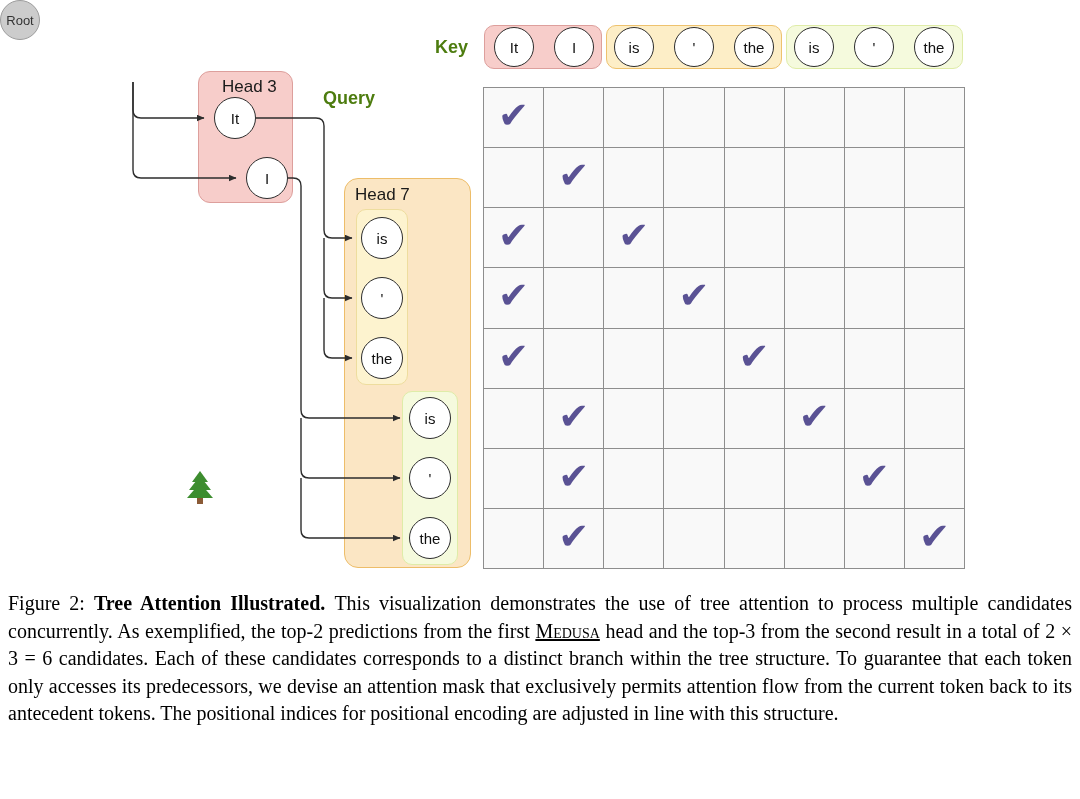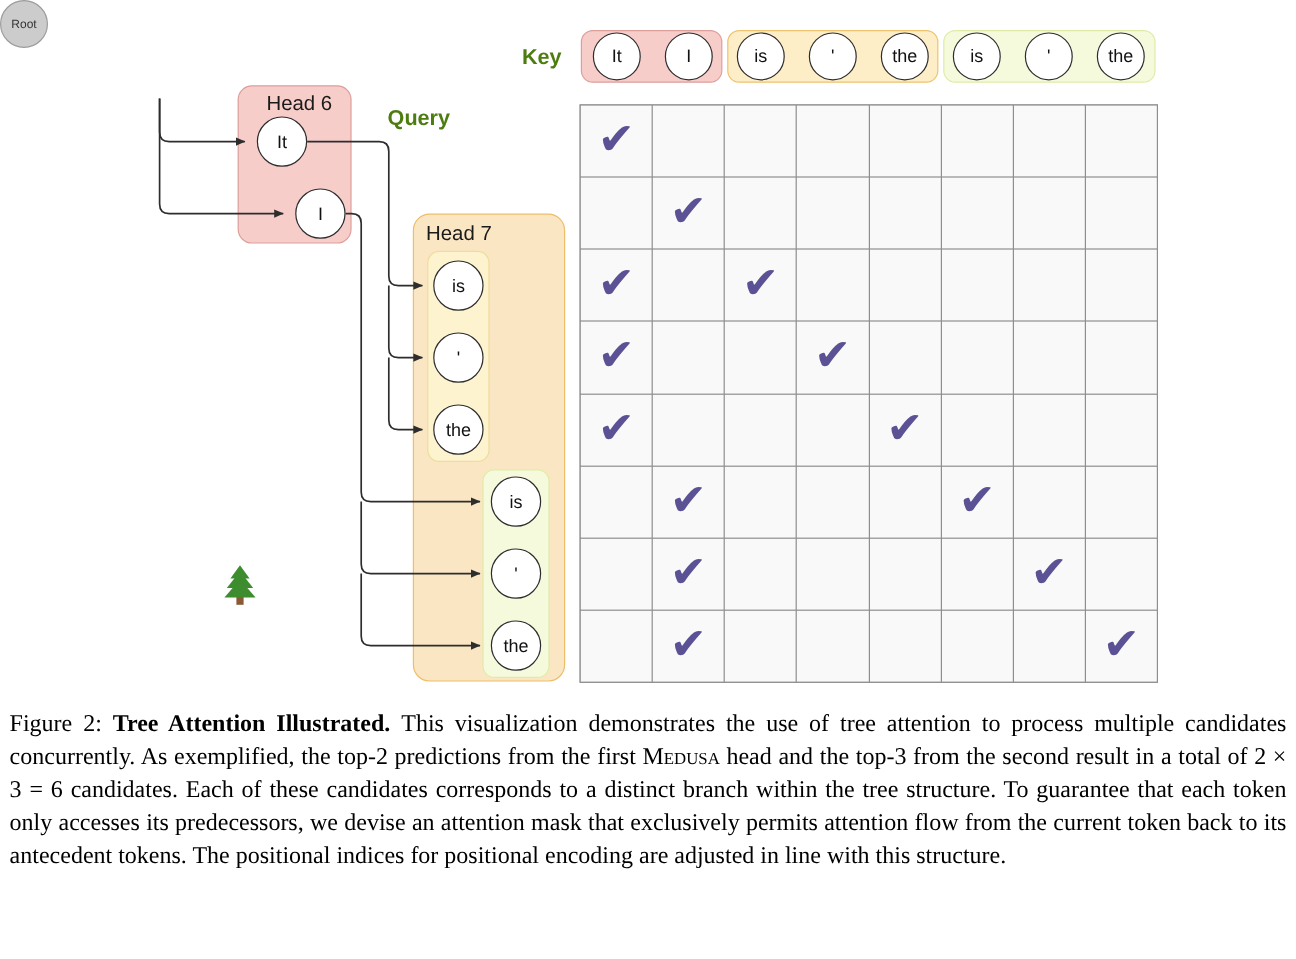--- a/index.html
+++ b/index.html
@@ -18,21 +18,21 @@
              border:1px solid #dfeca8;border-radius:10px;z-index:2;}
 
   .box-label{position:absolute;font-size:17px;color:#1a1a1a;z-index:3;white-space:nowrap;}
 
   
   .node{position:absolute;width:42px;height:42px;border-radius:50%;background:#ffffff;
         border:1.4px solid #2d2d2d;display:flex;align-items:center;justify-content:center;
         font-size:15px;color:#111;z-index:10;box-sizing:border-box;}
   .root-node{left:113px;top:42px;width:40px;height:40px;border-radius:50%;
              background:#cccccc;border:1.4px solid #9c9c9c;display:flex;align-items:center;
-             justify-content:center;font-size:10px;color:#333;z-index:10;box-sizing:border-box;}
+             justify-content:center;font-size:13px;color:#333;z-index:10;box-sizing:border-box;}
 
   .bold-label{position:absolute;font-weight:bold;color:#4d7c0f;z-index:3;white-space:nowrap;}
 
   
   svg.edges{position:absolute;left:0;top:0;z-index:5;pointer-events:none;}
 
   
   .key-group{position:absolute;top:25px;height:44px;border-radius:10px;box-sizing:border-box;z-index:1;}
   .key-pink{left:484px;width:118px;background:#f7cdca;border:1px solid #dd9f9c;}
   .key-orange{left:606px;width:176px;background:#fdeec7;border:1px solid #eec26e;}
@@ -52,29 +52,29 @@
   
   .tree-icon{position:absolute;left:184px;top:470px;z-index:3;}
   .tree-mask-label{position:absolute;left:120px;top:504px;width:160px;text-align:center;
                    font-weight:bold;font-size:26px;color:#000;z-index:3;}
 
   
   .caption{position:absolute;left:8px;top:590px;width:1064px;
            font-family:"Liberation Serif",serif;font-size:20px;line-height:27.5px;
            color:#000;text-align:justify;z-index:1;}
   .caption .cap-title{font-weight:bold;}
-  .caption .medusa{font-variant:small-caps;}
+  .caption .medusa{font-variant:small-caps;text-decoration:underline;}
 </style>
 </head>
 <body>
 
 <div class="stage">
 
   <div class="box head1-box"></div>
-  <div class="box-label" style="left:222px;top:77px;">Head 6</div>
+  <div class="box-label" style="left:222px;top:77px;">Head 3</div>
 
   <div class="box head2-box"></div>
   <div class="box-label" style="left:355px;top:185px;">Head 7</div>
 
   <div class="box sub-yellow"></div>
   <div class="box sub-green"></div>
 
   <svg class="edges" width="1080" height="580">
     <defs>
       <marker id="arrow" markerWidth="9" markerHeight="8" refX="7.5" refY="3.5" orient="auto" markerUnits="userSpaceOnUse">

